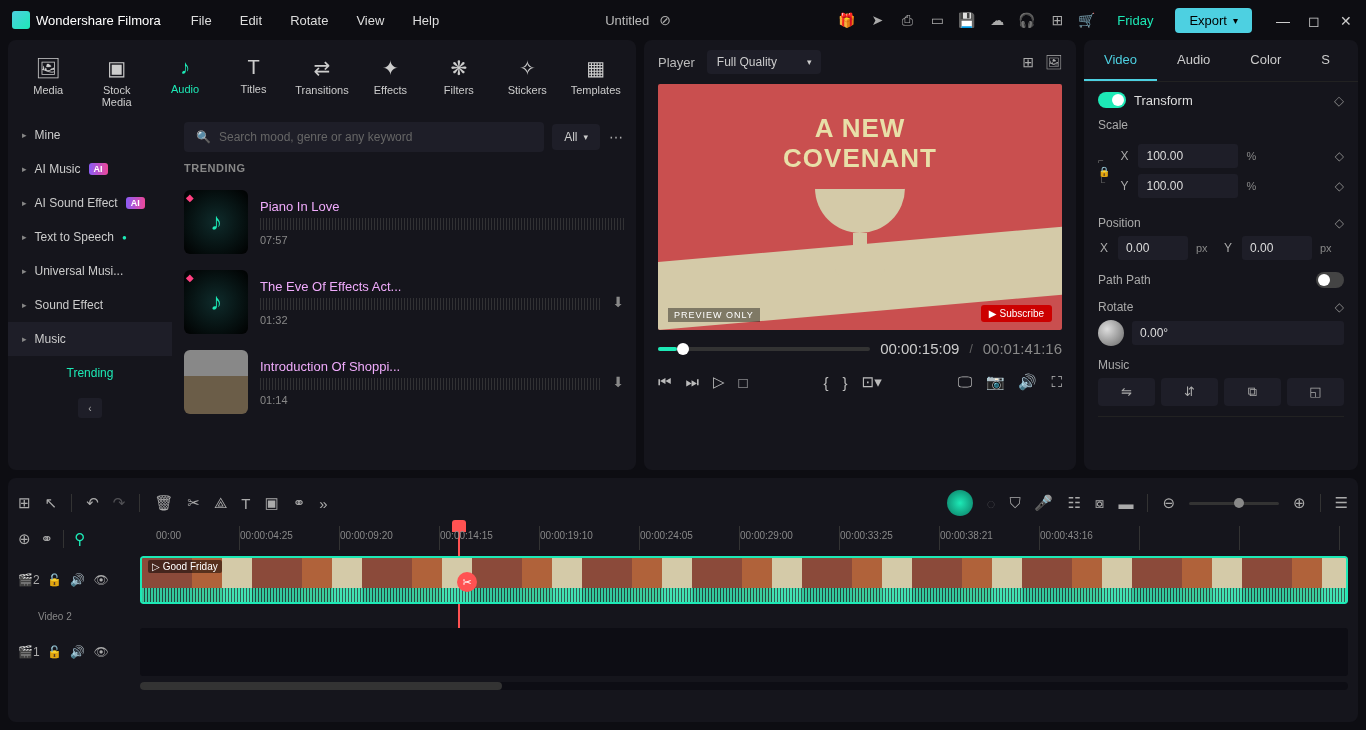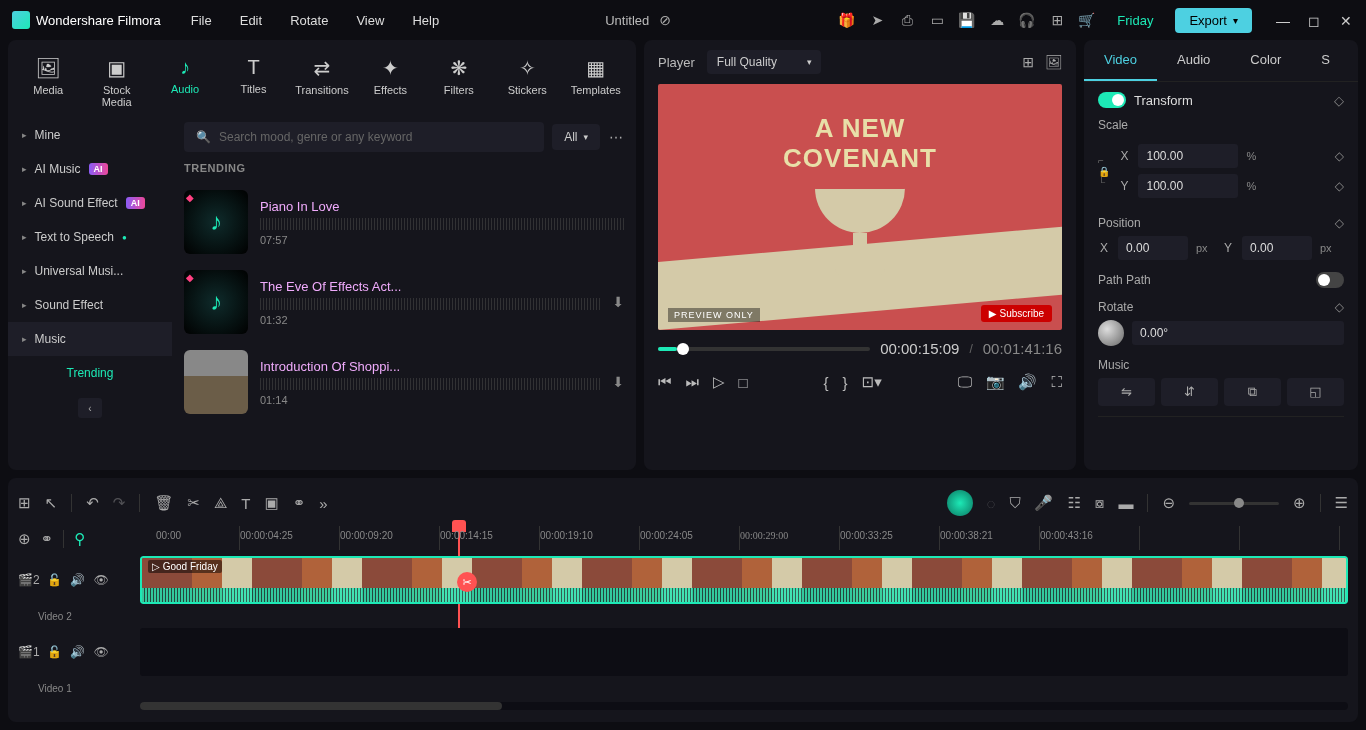--- a/index.html
+++ b/index.html
@@ -442,21 +442,21 @@
       <span class="tl-tool" style="color:#1de9b6">⚲</span>
     </div>
     <div class="tl-ruler" id="ruler">
       <div class="playhead"></div>
     <span style="left: 0px; padding-left: 16px;">00:00</span>
         <span style="left: 100px;">00:00:04:25</span>
         <span style="left: 200px;">00:00:09:20</span>
         <span style="left: 300px;">00:00:14:15</span>
         <span style="left: 400px;">00:00:19:10</span>
         <span style="left: 500px;">00:00:24:05</span>
-        <span style="left: 600px; font-family: Liberation Serif, serif;">00:00:29:00</span>
+        <span style="left: 600px;">00:00:29:00</span>
         <span style="left: 700px;">00:00:33:25</span>
         <span style="left: 800px;">00:00:38:21</span>
         <span style="left: 900px;">00:00:43:16</span>
       </div>
   </div>
   <div class="tl-tracks">
     <div class="track-row">
       <div class="track-head">
         <span class="th-ico">🎬2</span>
         <span class="th-ico">🔓</span>
@@ -479,23 +479,17 @@
       </div>
     <div class="track-row">
       <div class="track-head">
         <span class="th-ico">🎬1</span>
         <span class="th-ico">🔓</span>
         <span class="th-ico">🔊</span>
         <span class="th-ico">👁</span>
       </div>
       <div class="track-body"></div>
     </div>
-    <div class="track-row" style="height:16px">
-        <div class="track-head">
-          <span class="track-label">Video 1</span>
-        </div>
-        <div style="flex:1"></div>
-      </div>
   </div>
   <div class="tl-scroll">
       <div class="tl-scroll-thumb"></div>
     </div>
 </div>
 
 </body></html>

